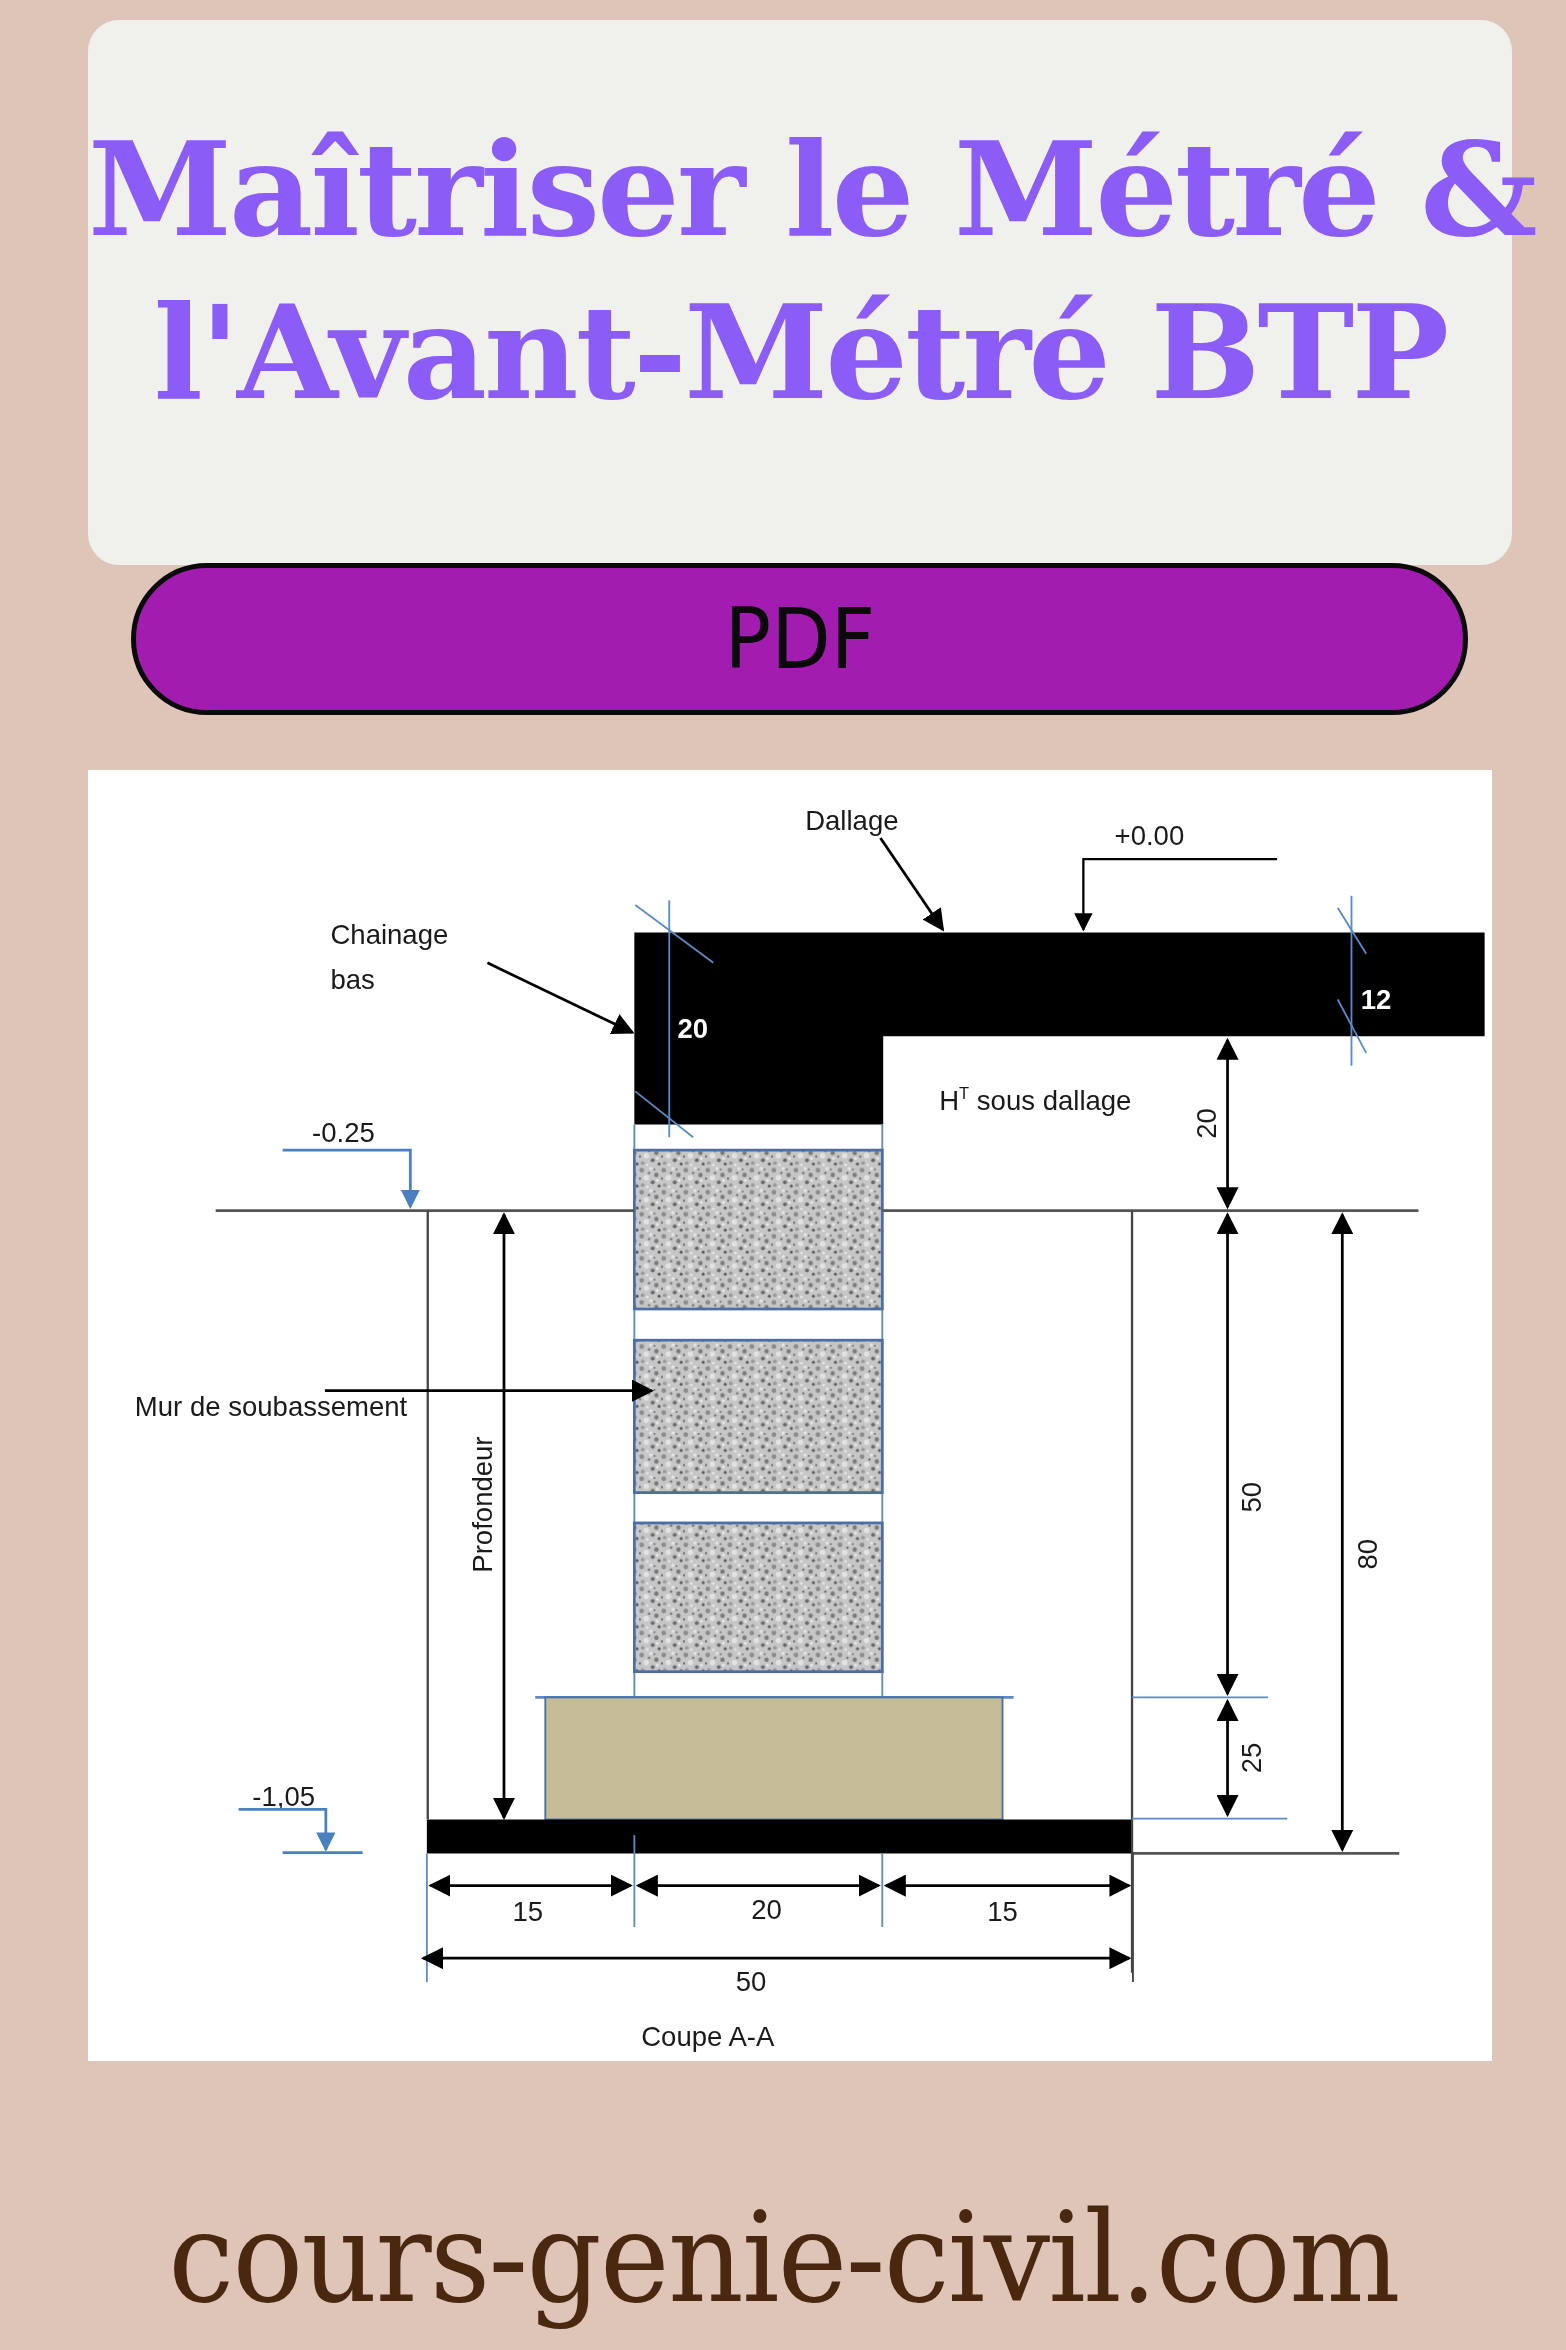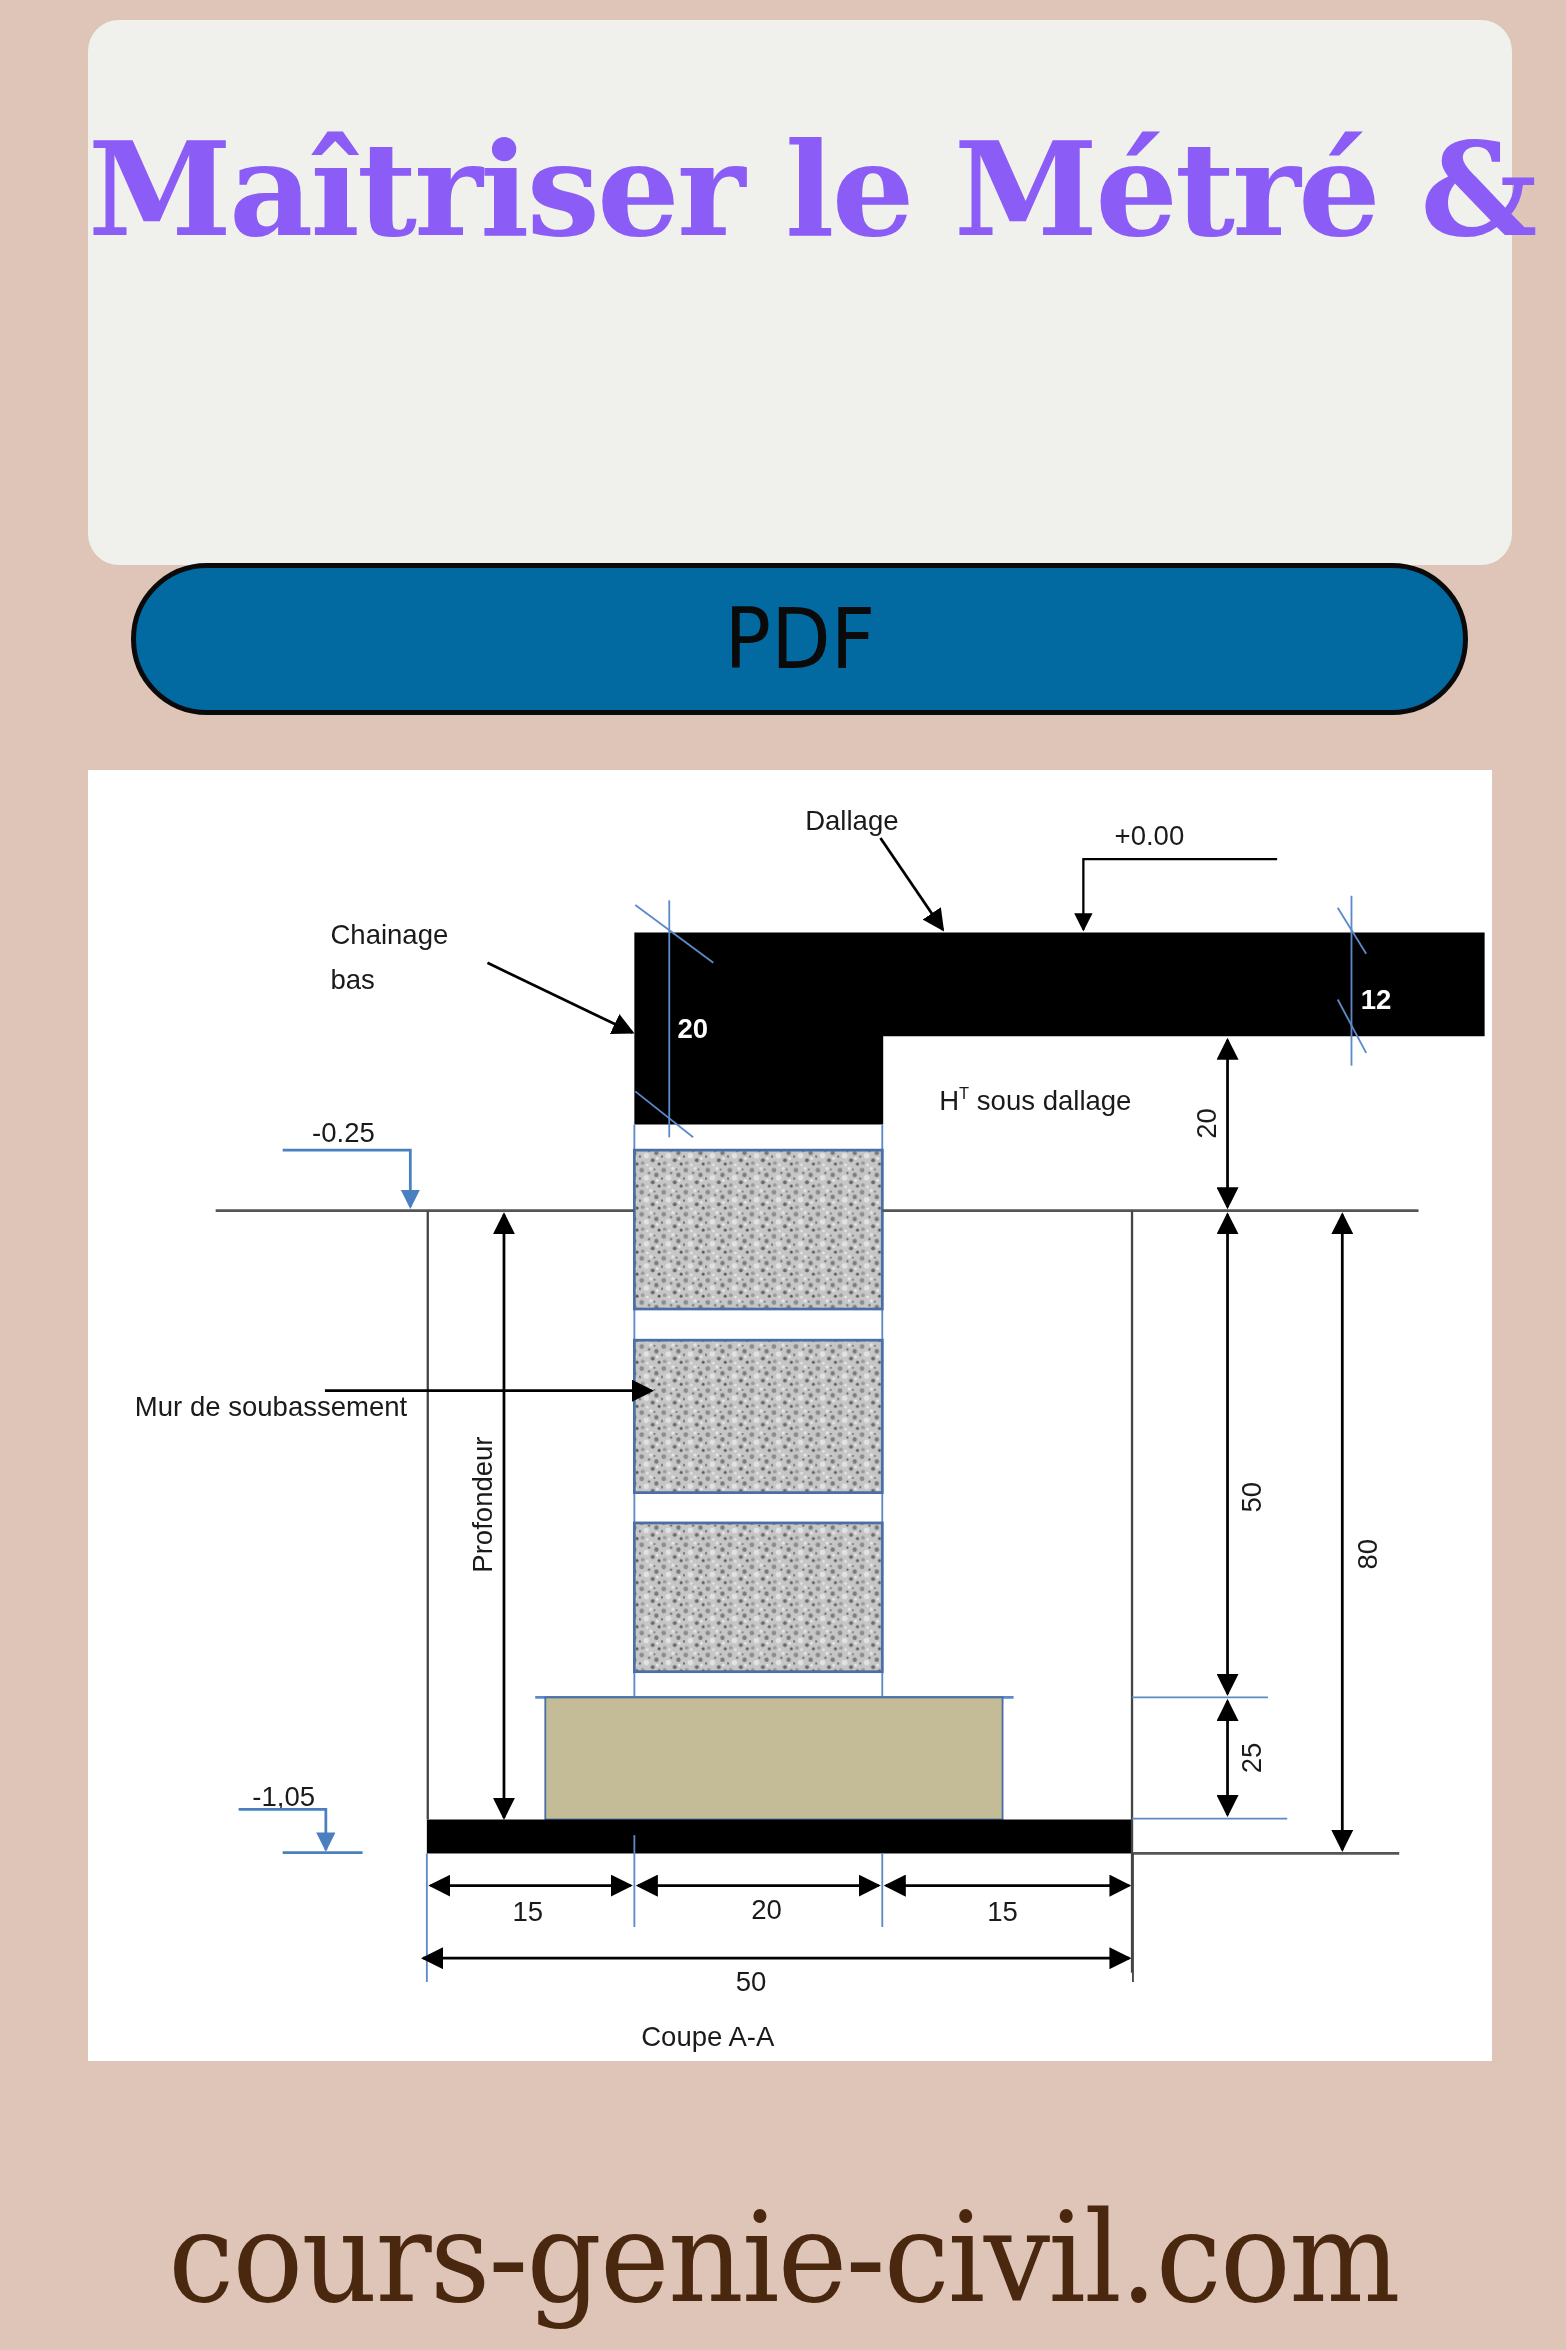--- a/index.html
+++ b/index.html
@@ -18,21 +18,21 @@
     position: absolute; left: 0; right: 0; top: 88px;
     text-align: center;
     font-family: "DejaVu Serif", "Liberation Serif", serif;
     font-weight: bold; font-size: 130px; line-height: 163px;
     color: #8b5cf6; letter-spacing: -2.8px;
   }
   .title-line { display: block; white-space: nowrap; }
   .pill {
     position: absolute; left: 131px; top: 563px;
     width: 1337px; height: 152px; box-sizing: border-box;
-    background: #0369a1; border: 5.5px solid #0a0a0a; border-radius: 76px;
+    background: #a21caf; border: 5.5px solid #0a0a0a; border-radius: 76px;
     display: flex; align-items: center; justify-content: center;
   }
   .pill-label {
     font-family: "DejaVu Sans", sans-serif;
     font-size: 84px; color: #0a0a0a; line-height: 1;
     transform: scaleX(0.92);
   }
   .panel {
     position: absolute; left: 88px; top: 770px;
     width: 1404px; height: 1291px; background: #ffffff;
@@ -51,20 +51,21 @@
     color: #4a2810; letter-spacing: -1.8px;
     transform: scaleX(0.94);
   }
 </style>
 </head>
 <body>
 
 <div class="title-box">
   <div class="title-text">
     <span class="title-line">Maîtriser le Métré &amp;</span>
+    <span class="title-line">l'Avant-Métré BTP</span>
   </div>
 </div>
 
 <div class="pill">
   <span class="pill-label">PDF</span>
 </div>
 
 <div class="panel">
   <svg width="1404" height="1291" viewBox="0 0 1529 1406">
     <defs>

